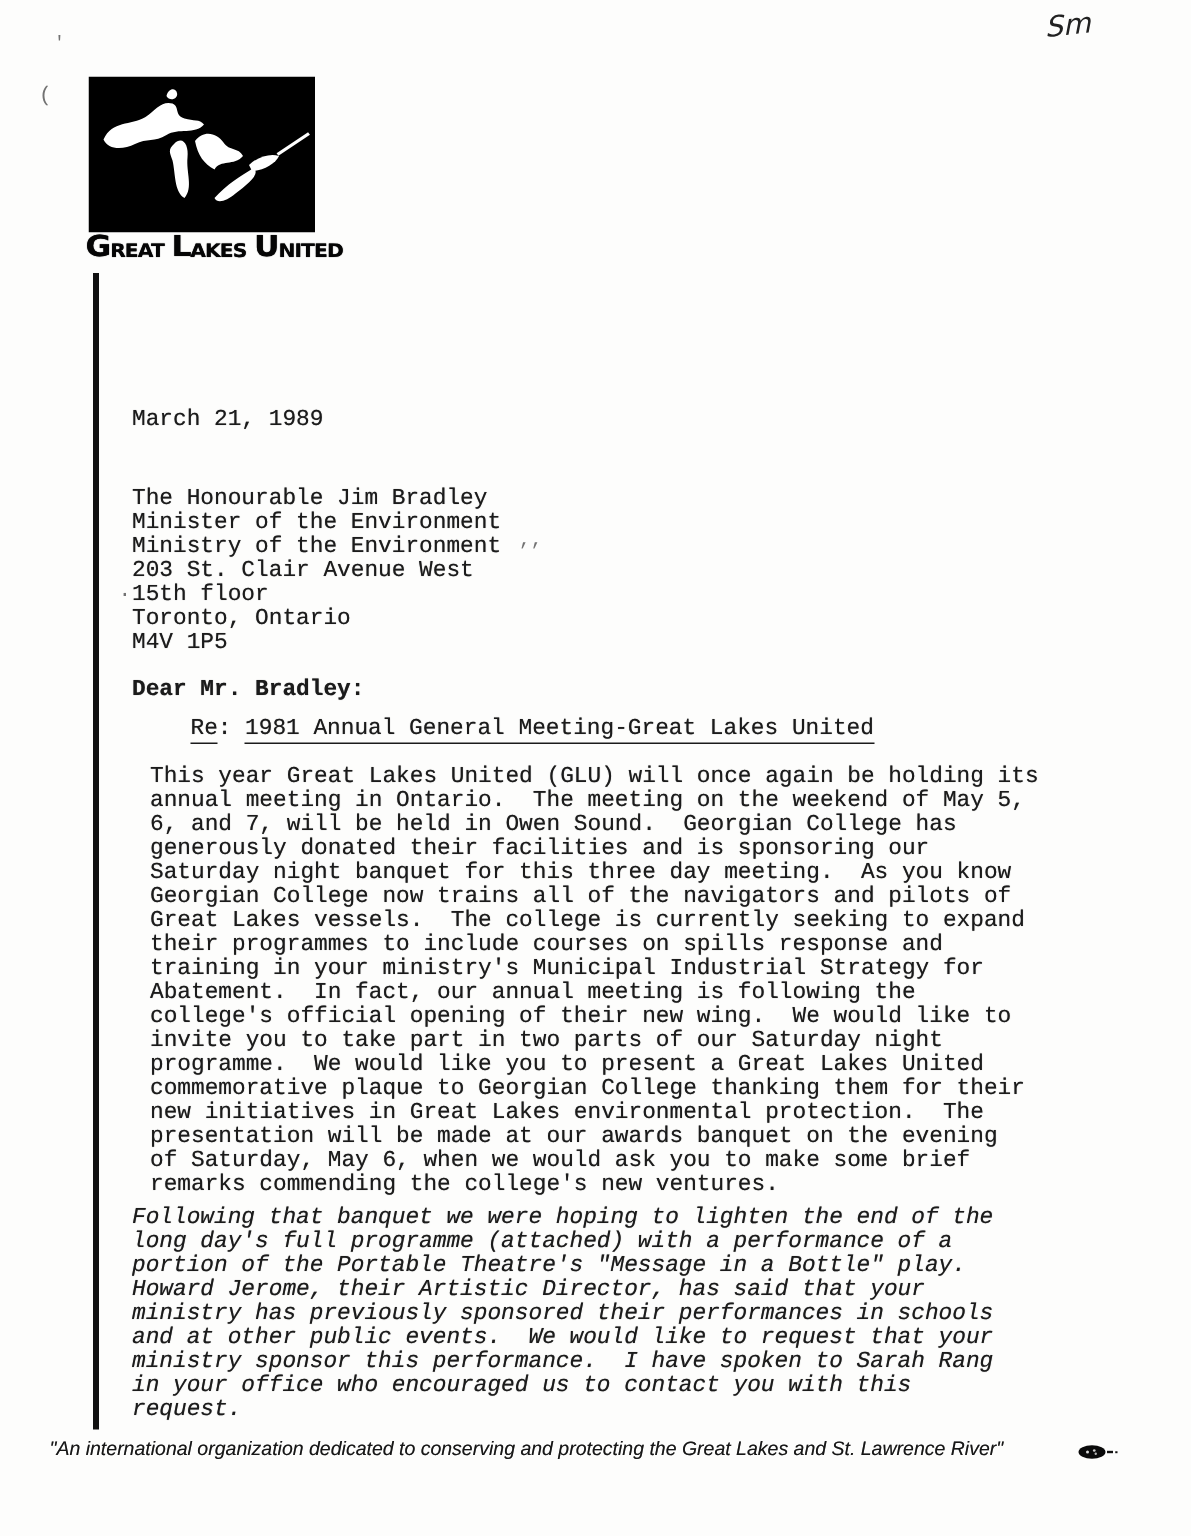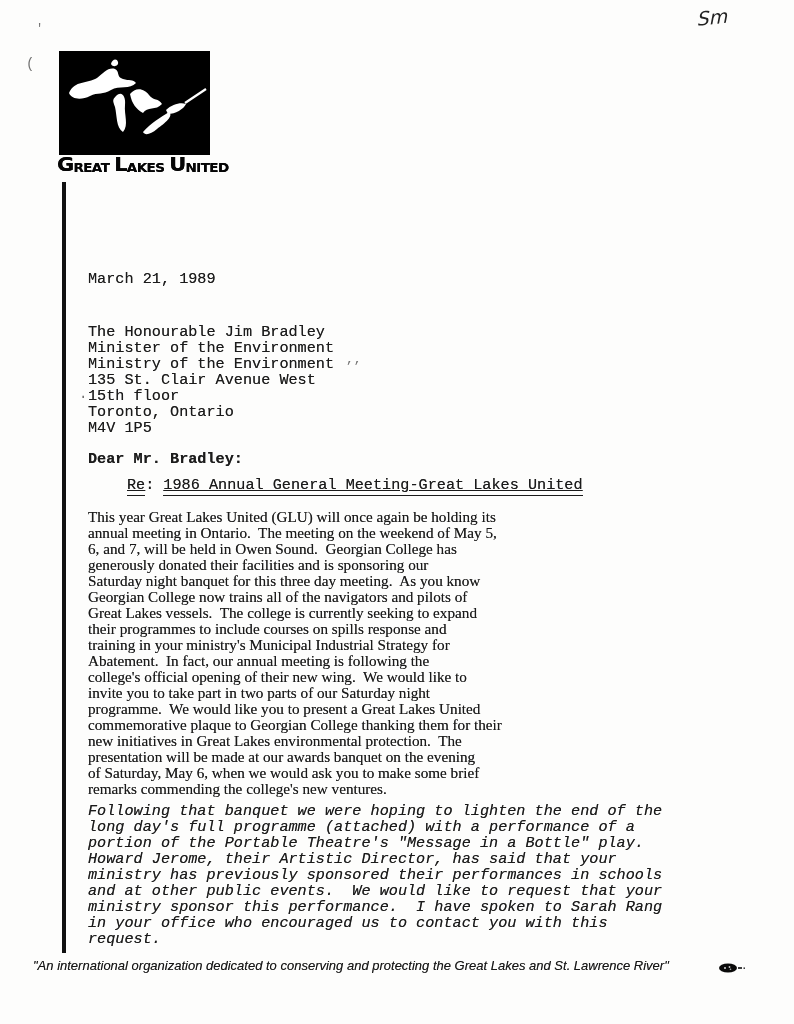--- a/index.html
+++ b/index.html
@@ -18,23 +18,23 @@
     font-size:15.2px;
     line-height:16px;
     white-space:pre;
     letter-spacing:0;
     text-shadow:0 0 0.5px rgba(20,20,20,0.65);
   }
   .date{left:88px;top:259px;margin-top:12px;}
   .recipient{left:88px;top:324px;}
   .salutation{left:88px;top:451px;font-weight:bold;}
   .subject{left:127px;top:477px;}
-  .subject .u{border-bottom:1.6px solid #1b1b1b;padding-bottom:1px;text-decoration:underline;}
+  .subject .u{border-bottom:1.6px solid #1b1b1b;padding-bottom:1px;}
   .subject .colon{margin-right:9px;}
-  .para1{left:88px;top:509px;font-family:Liberation Serif, serif;}
+  .para1{left:100px;top:509px;}
   .para2{left:88px;top:803px;font-style:italic;}
   
   .logo-box{position:absolute;left:59px;top:51px;width:151px;height:104px;}
   .wordmark{
     position:absolute;left:57px;top:155px;width:200px;
     font-family:"DejaVu Sans","Liberation Sans",sans-serif;
     font-weight:900;color:#050505;
     display:flex;gap:5px;align-items:flex-end;
     transform:scaleY(0.92);transform-origin:top left;
     text-shadow:0 0 0.6px #000;
@@ -113,28 +113,28 @@
       </span>
   </div>
 
   <div class="vrule"></div>
 
   <div class="tw date">March 21, 1989</div>
 
   <div class="tw recipient">The Honourable Jim Bradley
 Minister of the Environment
 Ministry of the Environment
-135 St. Clair Avenue West
+203 St. Clair Avenue West
 15th floor
 Toronto, Ontario
 M4V 1P5</div>
 
   <div class="tw salutation">Dear Mr. Bradley:</div>
 
-  <div class="tw subject"><span class="u">Re</span><span class="colon">:</span><span class="u">1986 Annual General Meeting-Great Lakes United</span></div>
+  <div class="tw subject"><span class="u">Re</span><span class="colon">:</span><span class="u">1981 Annual General Meeting-Great Lakes United</span></div>
 
   <div class="tw para1">This year Great Lakes United (GLU) will once again be holding its
 annual meeting in Ontario.  The meeting on the weekend of May 5,
 6, and 7, will be held in Owen Sound.  Georgian College has
 generously donated their facilities and is sponsoring our
 Saturday night banquet for this three day meeting.  As you know
 Georgian College now trains all of the navigators and pilots of
 Great Lakes vessels.  The college is currently seeking to expand
 their programmes to include courses on spills response and
 training in your ministry's Municipal Industrial Strategy for

